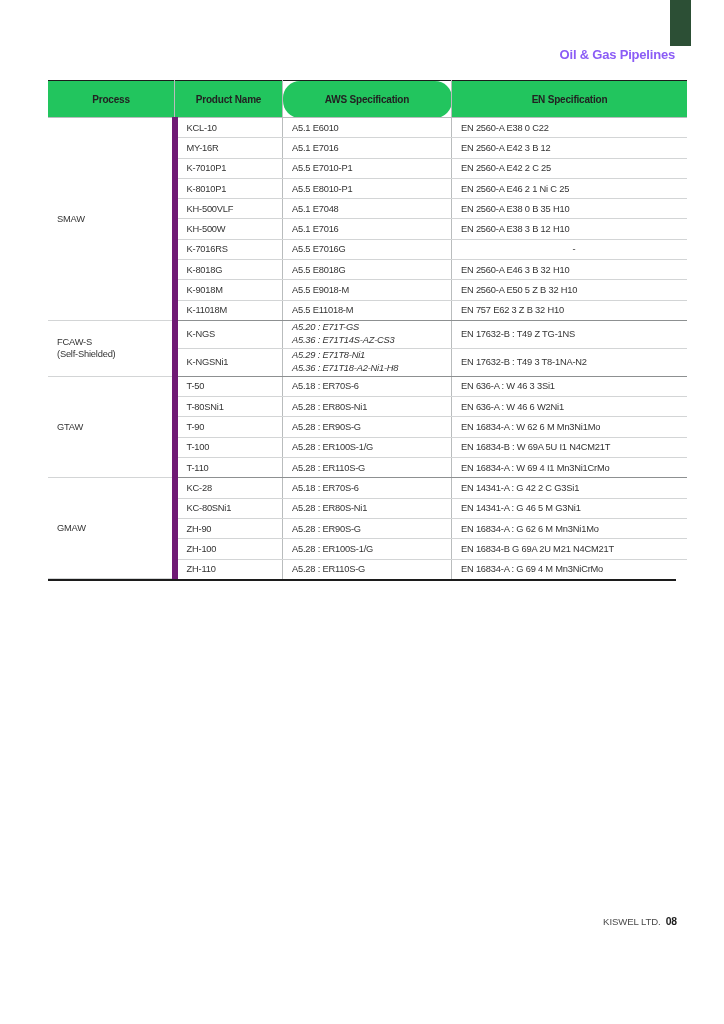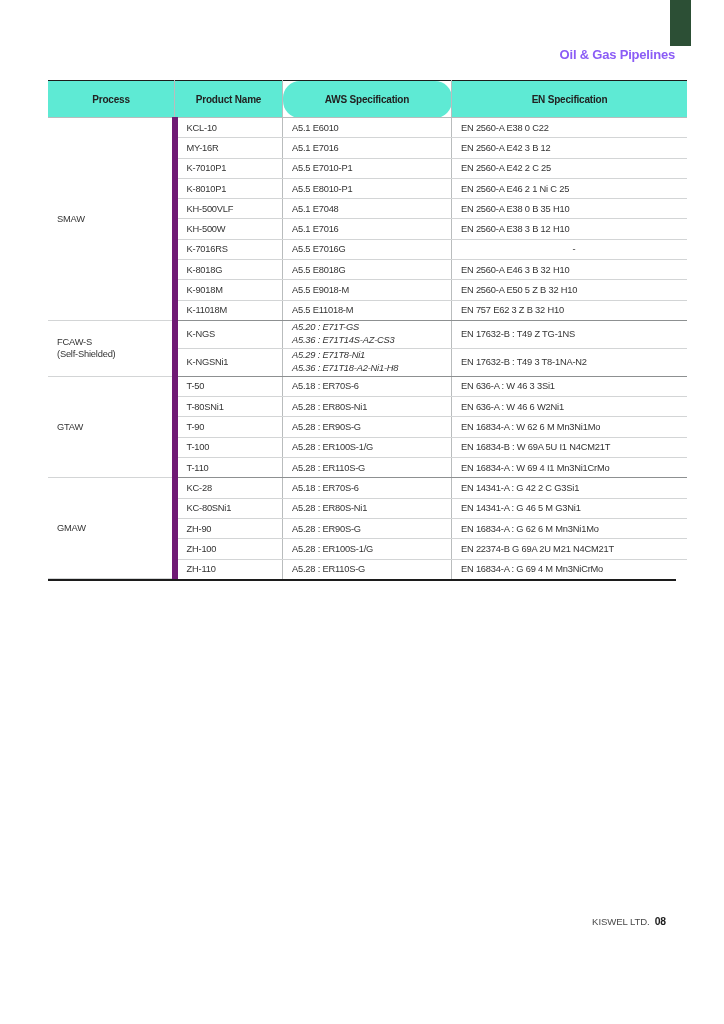--- a/index.html
+++ b/index.html
@@ -61,21 +61,21 @@
 
   
   table.portfolio {
     width: 628px;
     border-collapse: collapse;
     table-layout: fixed;
     font-size: 9.3px;
     color: #333;
   }
   table.portfolio thead th {
-    background: #5eead4;
+    background: #22c55e;
     font-size: 10px;
     font-weight: bold;
     color: #222;
     letter-spacing: -0.2px;
     height: 34px;
     text-align: center;
     vertical-align: middle;
     border-left: 1px solid #b9bcbd;
     border-bottom: 1px solid #b9bcbd;
   }
@@ -126,21 +126,21 @@
     width: 628px;
     height: 1.6px;
     background: #1c1c1c;
     margin-top: 0;
   }
 
   
   .page-footer {
     position: absolute;
     left: 0;
-    right: 58px;
+    right: 47px;
     top: 916px;
     text-align: right;
     font-size: 9.6px;
     color: #4a4a4a;
     letter-spacing: -0.1px;
   }
   .page-footer .pagenum {
     font-weight: bold;
     color: #1c1c1c;
     margin-left: 5px;
@@ -276,21 +276,21 @@
           <td>EN 14341-A : G 46 5 M G3Ni1</td>
         </tr>
         <tr>
           <td class="col-product">ZH-90</td>
           <td class="col-aws">A5.28 : ER90S-G</td>
           <td>EN 16834-A : G 62 6 M Mn3Ni1Mo</td>
         </tr>
         <tr>
           <td class="col-product">ZH-100</td>
           <td class="col-aws">A5.28 : ER100S-1/G</td>
-          <td>EN 22374-B  G 69A 2U M21 N4CM21T</td>
+          <td>EN 16834-B  G 69A 2U M21 N4CM21T</td>
         </tr>
         <tr class="last-row">
           <td class="col-product">ZH-110</td>
           <td class="col-aws">A5.28 : ER110S-G</td>
           <td>EN 16834-A : G 69 4 M Mn3NiCrMo</td>
         </tr>
       </tbody>
   </table>
   <div class="table-bottom-rule"></div>
 </div>

